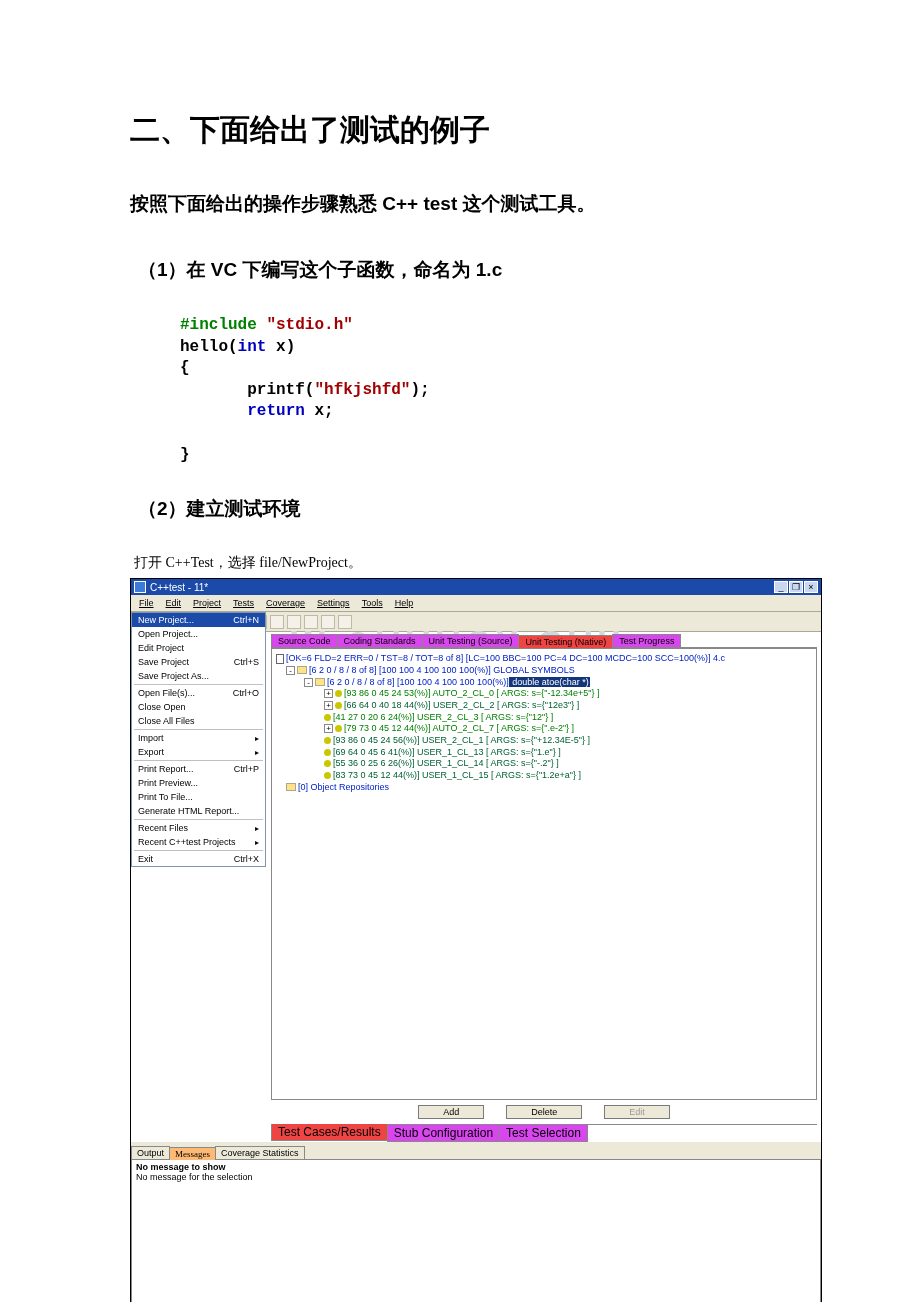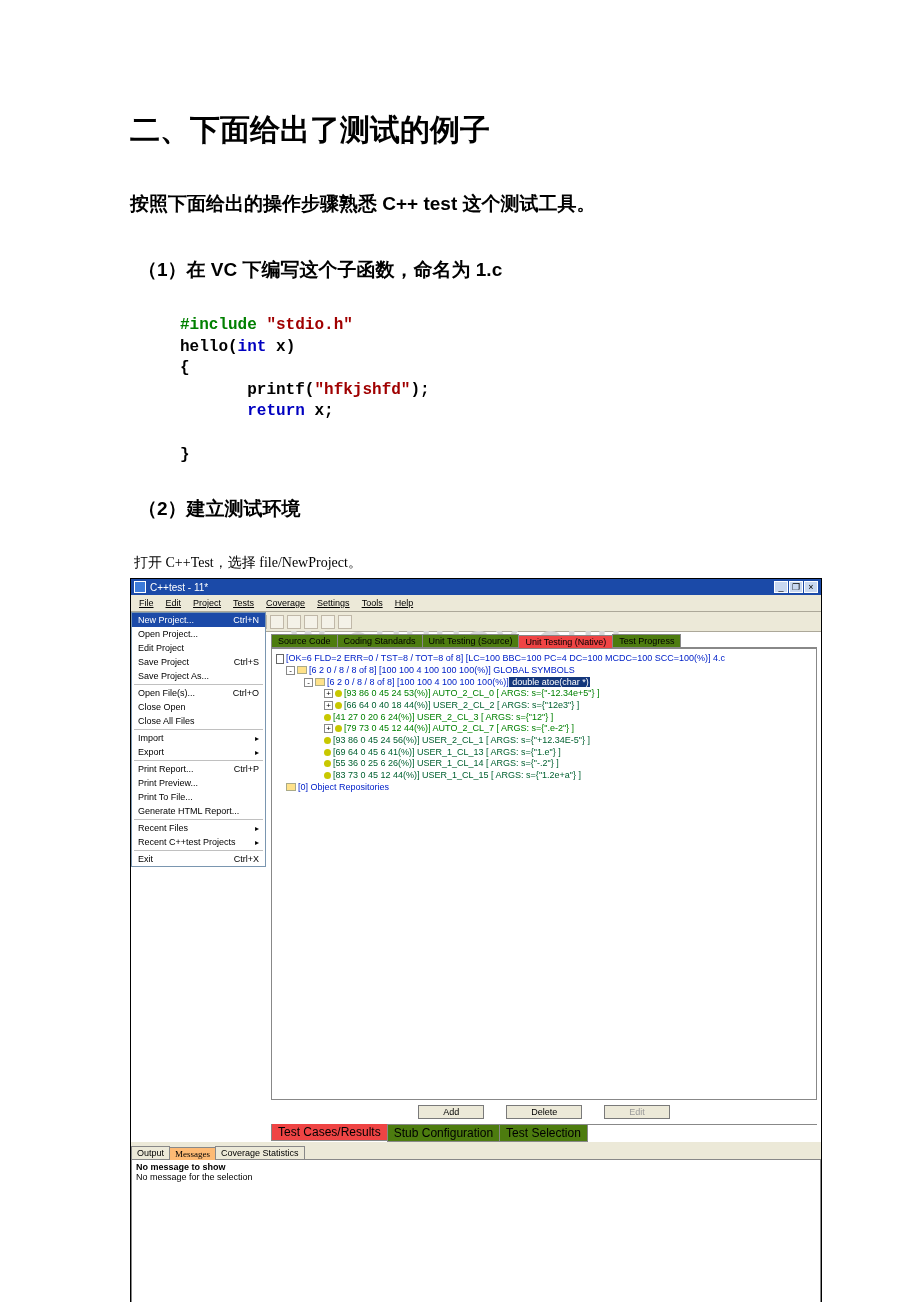--- a/index.html
+++ b/index.html
@@ -123,21 +123,21 @@
   .right-panel {
     position:absolute; left: 140px; top: 22px; right: 4px; bottom: 0;
     display:flex; flex-direction:column;
   }
   .tabs-top {
     display:flex; gap:0; border-bottom:1px solid #888;
     font-size: 9px;
   }
   .tab {
     border:1px solid #888; border-bottom: none;
-    padding: 1px 6px; background:#4d7c0f; margin-right:-1px;
+    padding: 1px 6px; background:#d946ef; margin-right:-1px;
   }
   .tab.active { background:#ef4444; font-weight:normal; position:relative; top:1px; }
 
   .tree-area {
     background:#fff; border:1px solid #888; flex:1 1 220px;
     padding: 4px 4px; overflow:auto; font-size:9px; line-height:1.3;
     font-family: Tahoma, Arial, sans-serif;
   }
   .tree-row { white-space: nowrap; }
   .tree-row .blue { color: #0020c8; }

